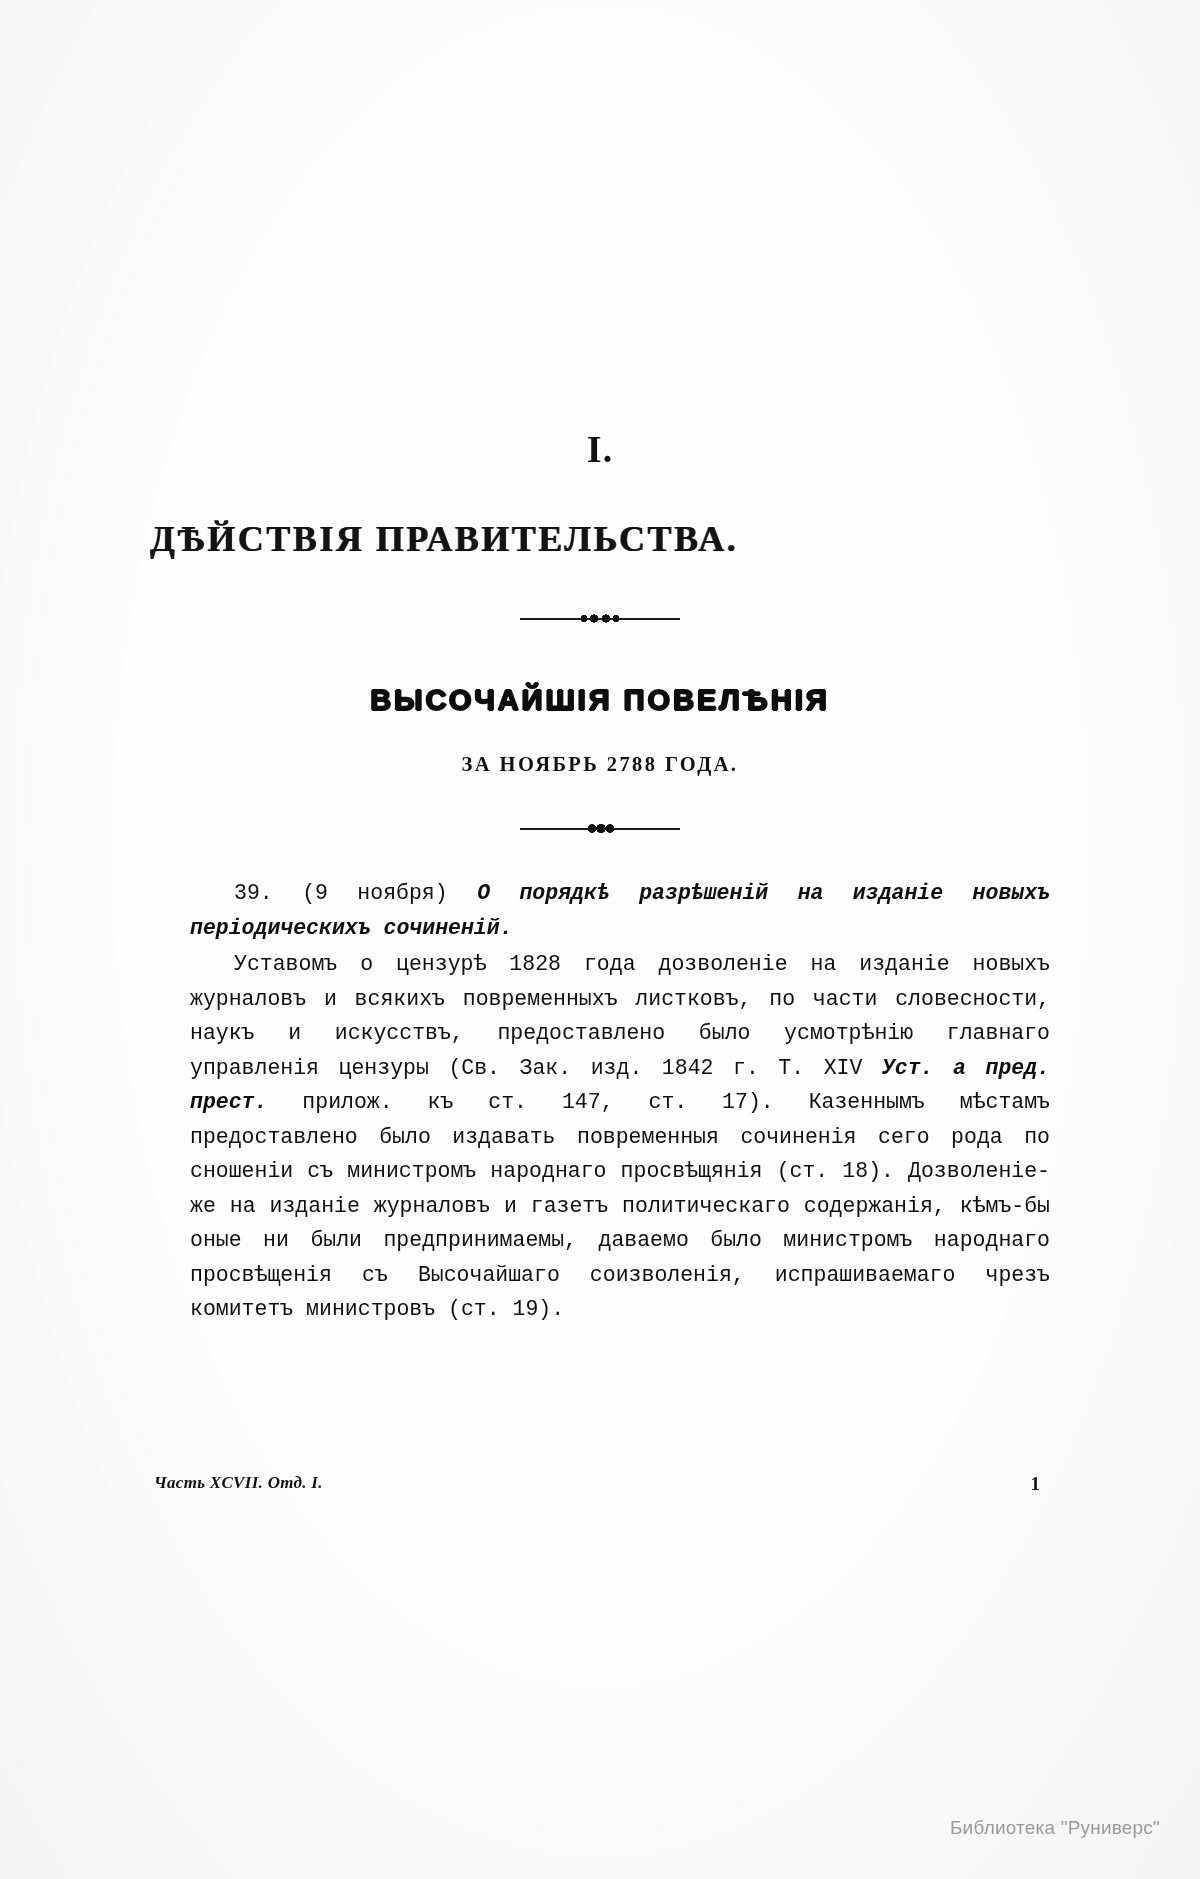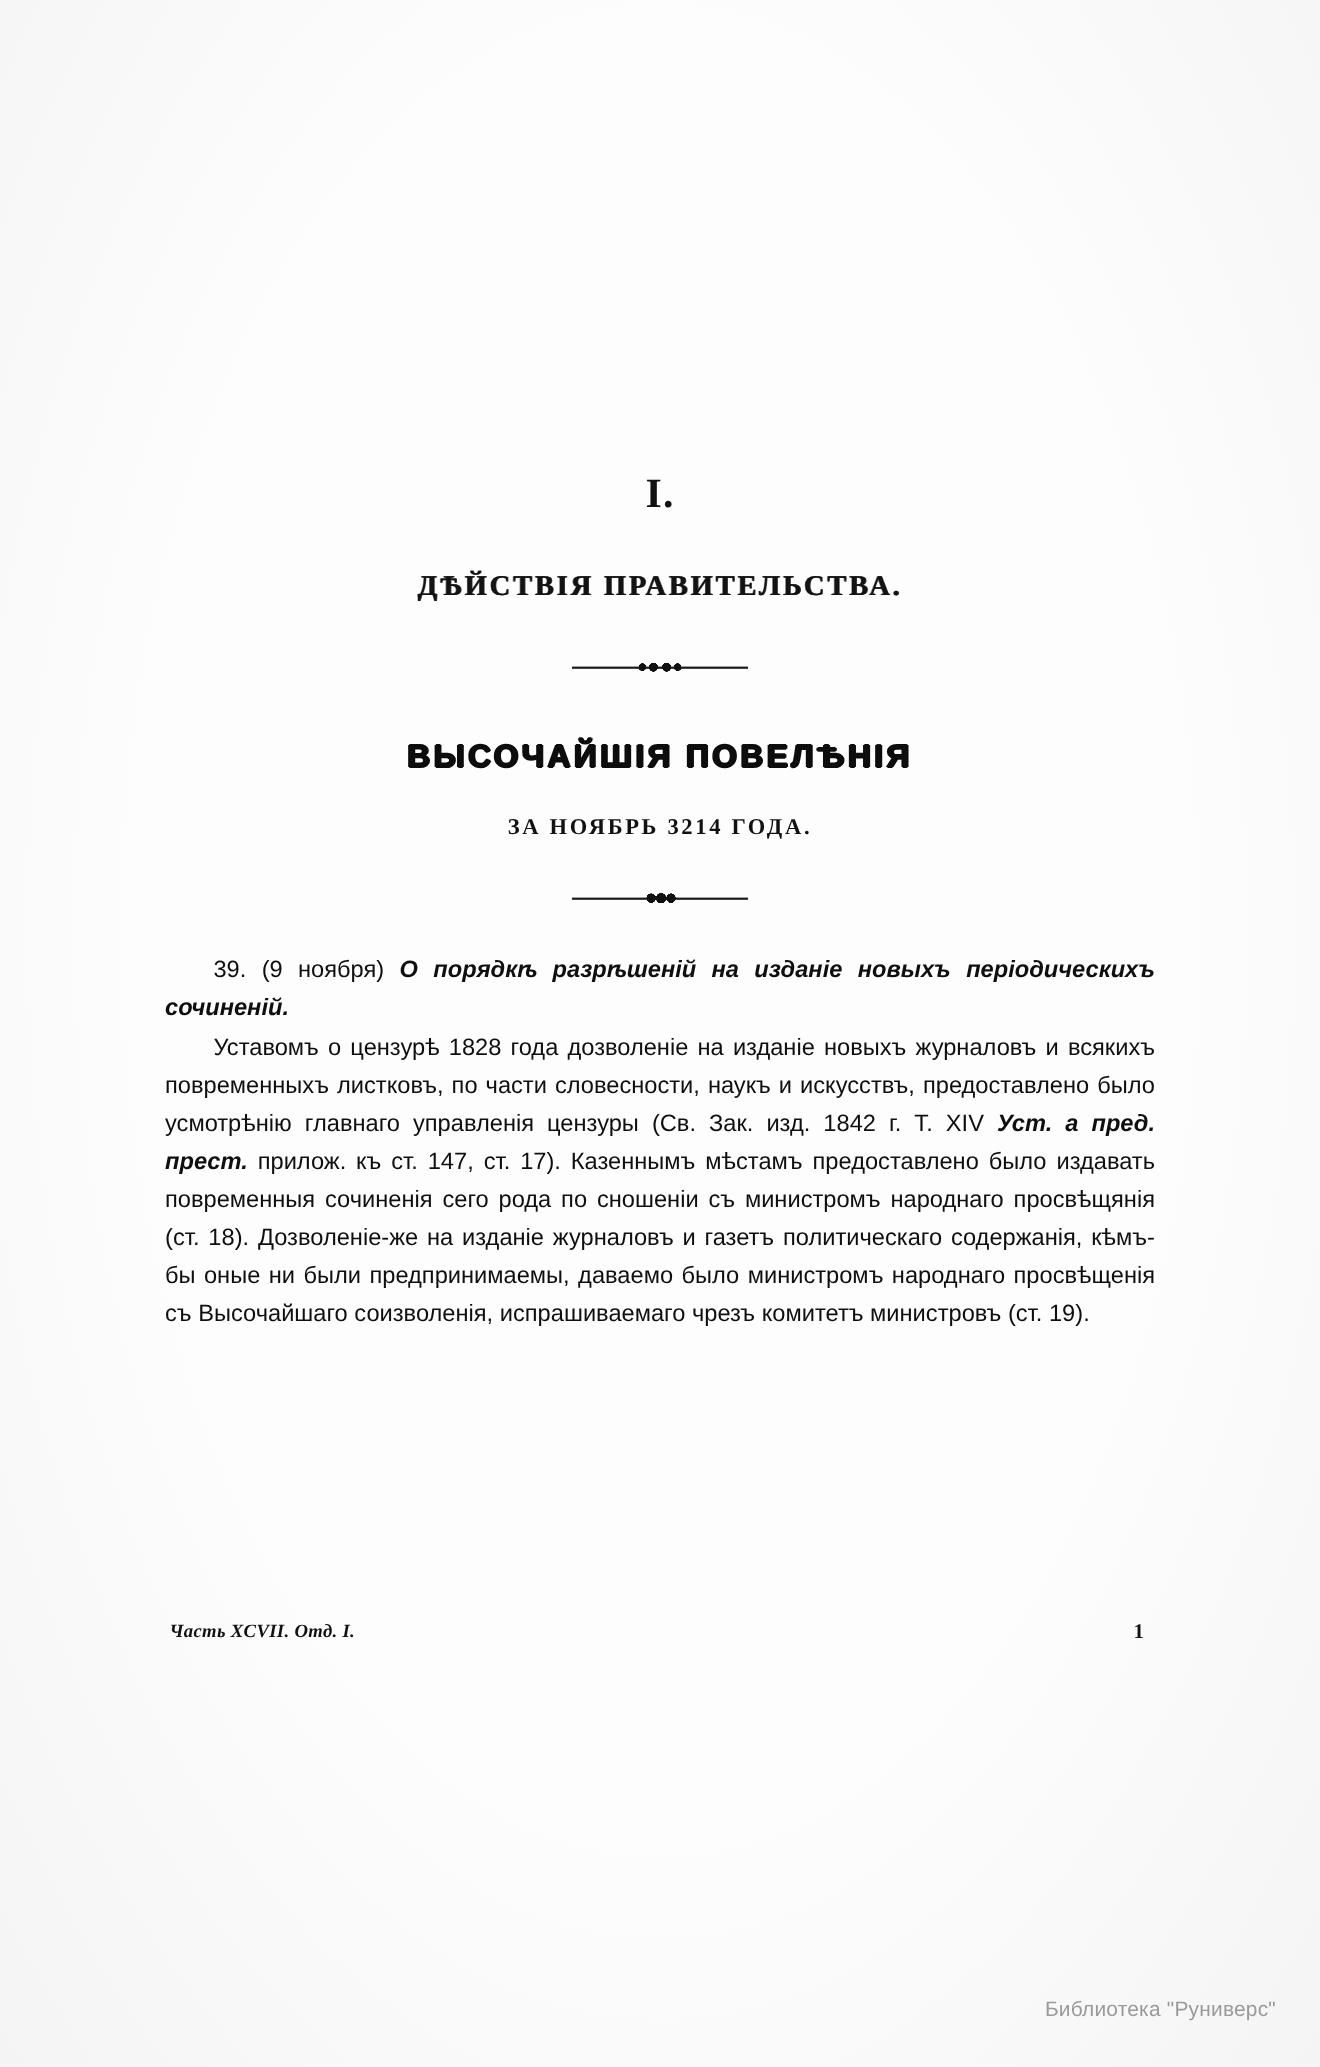--- a/index.html
+++ b/index.html
@@ -48,23 +48,22 @@
     text-align: center;
     margin-top: 430px;
     font-size: 38px;
     font-weight: bold;
     letter-spacing: 1px;
     line-height: 1;
     font-family: "Liberation Serif", serif;
   }
 
   .heading-main {
-    text-align: center;
     margin-top: 50px;
-    font-size: 26px;
+    font-size: 36px;
     font-weight: bold;
     letter-spacing: 2.5px;
     color: #131313;
     font-family: "Liberation Serif", serif;
     text-shadow: 0.6px 0 0 rgba(0,0,0,0.75), -0.6px 0 0 rgba(0,0,0,0.45);
   }
 
   .rule {
     margin: 0 auto;
     width: 160px;
@@ -127,21 +126,22 @@
     font-family: "Liberation Serif", serif;
   }
 
   .body-text {
     margin-top: 36px;
     font-size: 21.5px;
     line-height: 34.5px;
     text-align: justify;
     text-justify: inter-word;
     color: #0f0f0f;
-    font-family: Liberation Sans, sans-serif;
+    font-family: Liberation Mono, monospace;
+    margin-left: 40px;
   }
 
   .para {
     margin: 0;
     text-indent: 44px;
     text-align: justify;
   }
   .para + .para { margin-top: 2px; }
   .it-b { font-style: italic; font-weight: bold; }
 
@@ -186,21 +186,21 @@
   <div id="content">
 
     <div class="section-number">I.</div>
 
     <div class="heading-main">ДѢЙСТВІЯ ПРАВИТЕЛЬСТВА.</div>
 
     <div class="rule first"></div>
 
     <div class="heading-sub">ВЫСОЧАЙШІЯ ПОВЕЛѢНІЯ</div>
 
-    <div class="heading-date">ЗА НОЯБРЬ 3214 ГОДА.</div>
+    <div class="heading-date">ЗА НОЯБРЬ 2788 ГОДА.</div>
 
     <div class="rule second"></div>
 
     <div class="body-text">
 
       <p class="para">
         <span>39. (9 ноября)</span>
         <span class="it-b">О порядкѣ разрѣшеній на изданіе новыхъ періодическихъ сочиненій.</span>
       </p>
 

